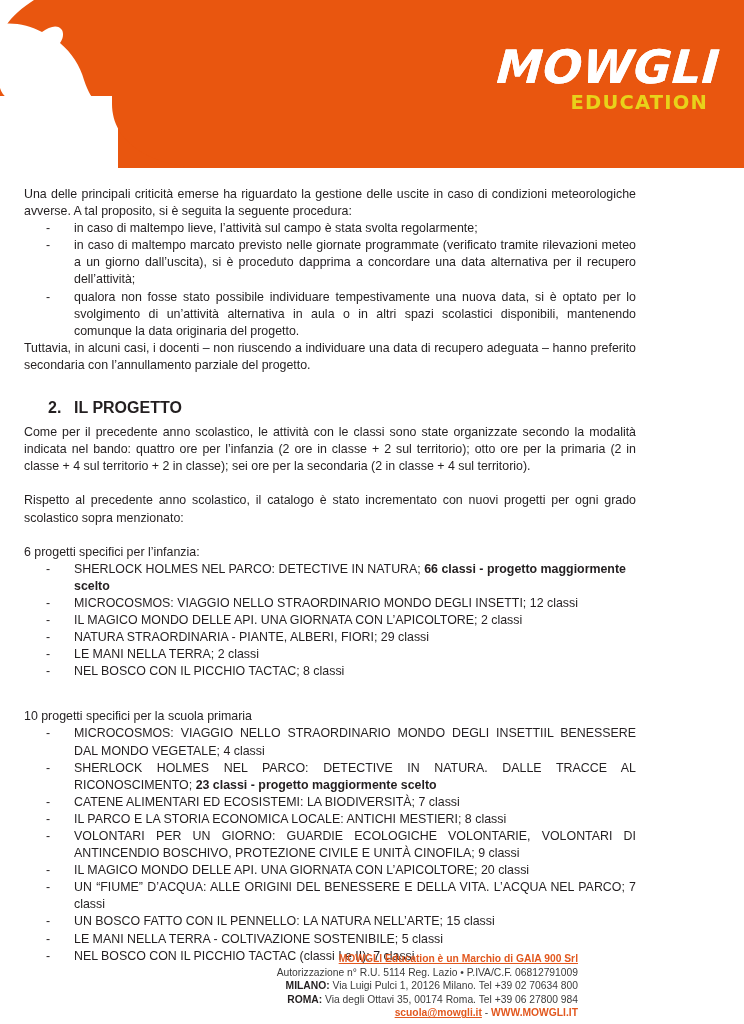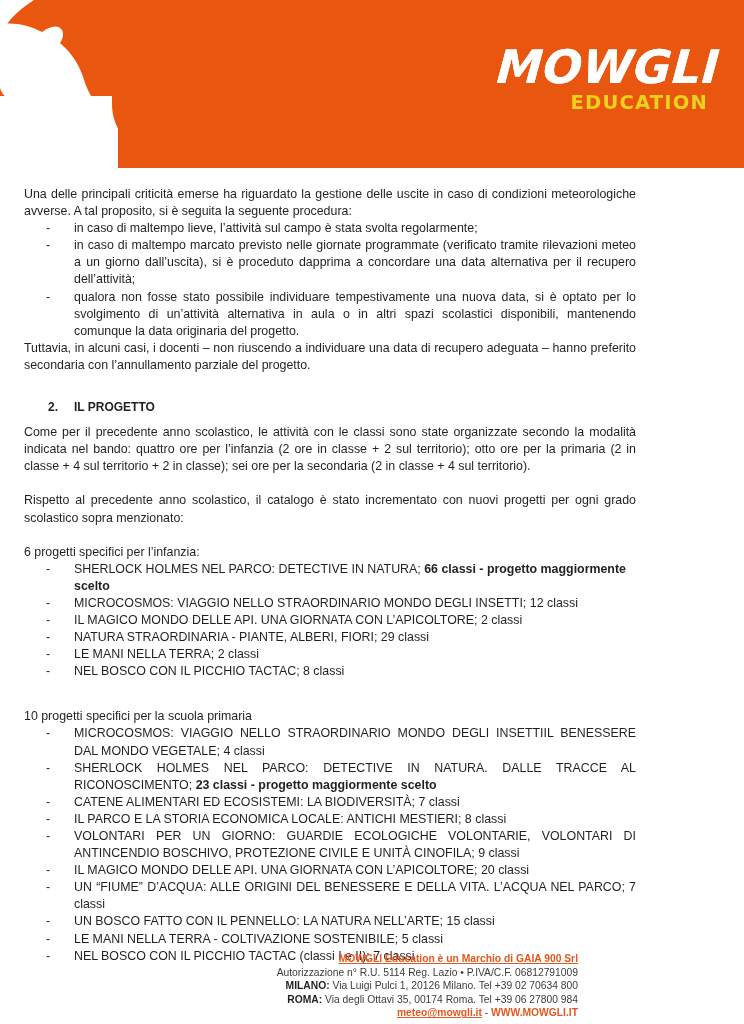--- a/index.html
+++ b/index.html
@@ -103,21 +103,21 @@
   }
   ul.dashlist.caps > li {
     text-align: justify;
   }
   ul.dashlist.nojust > li {
     text-align: left;
   }
 
   .section-head {
     font-weight: bold;
-    font-size: 12px;
+    font-size: 16px;
     padding-left: 24px;
     margin: 0;
   }
   .section-head .num {
     display: inline-block;
     width: 26px;
   }
 
   b, strong { font-weight: bold; }
 
@@ -254,14 +254,14 @@
     </ul>
 
   </div>
 </div>
 
 <div class="footer">
   <span class="f-line f-orange">MOWGLI Education è un Marchio di GAIA 900 Srl</span>
   <span class="f-line">Autorizzazione n° R.U. 5114 Reg. Lazio • P.IVA/C.F. 06812791009</span>
   <span class="f-line"><b class="f-bold">MILANO:</b><span> Via Luigi Pulci 1, 20126 Milano. Tel +39 02 70634 800</span></span>
   <span class="f-line"><b class="f-bold">ROMA:</b><span> Via degli Ottavi 35, 00174 Roma. Tel +39 06 27800 984</span></span>
-  <span class="f-line"><a class="f-link" href="#">meteo@mowgli.it</a><span> - </span><a class="f-web" href="#">WWW.MOWGLI.IT</a></span>
+  <span class="f-line"><a class="f-link" href="#">scuola@mowgli.it</a><span> - </span><a class="f-web" href="#">WWW.MOWGLI.IT</a></span>
 </div>
 
 </body></html>

